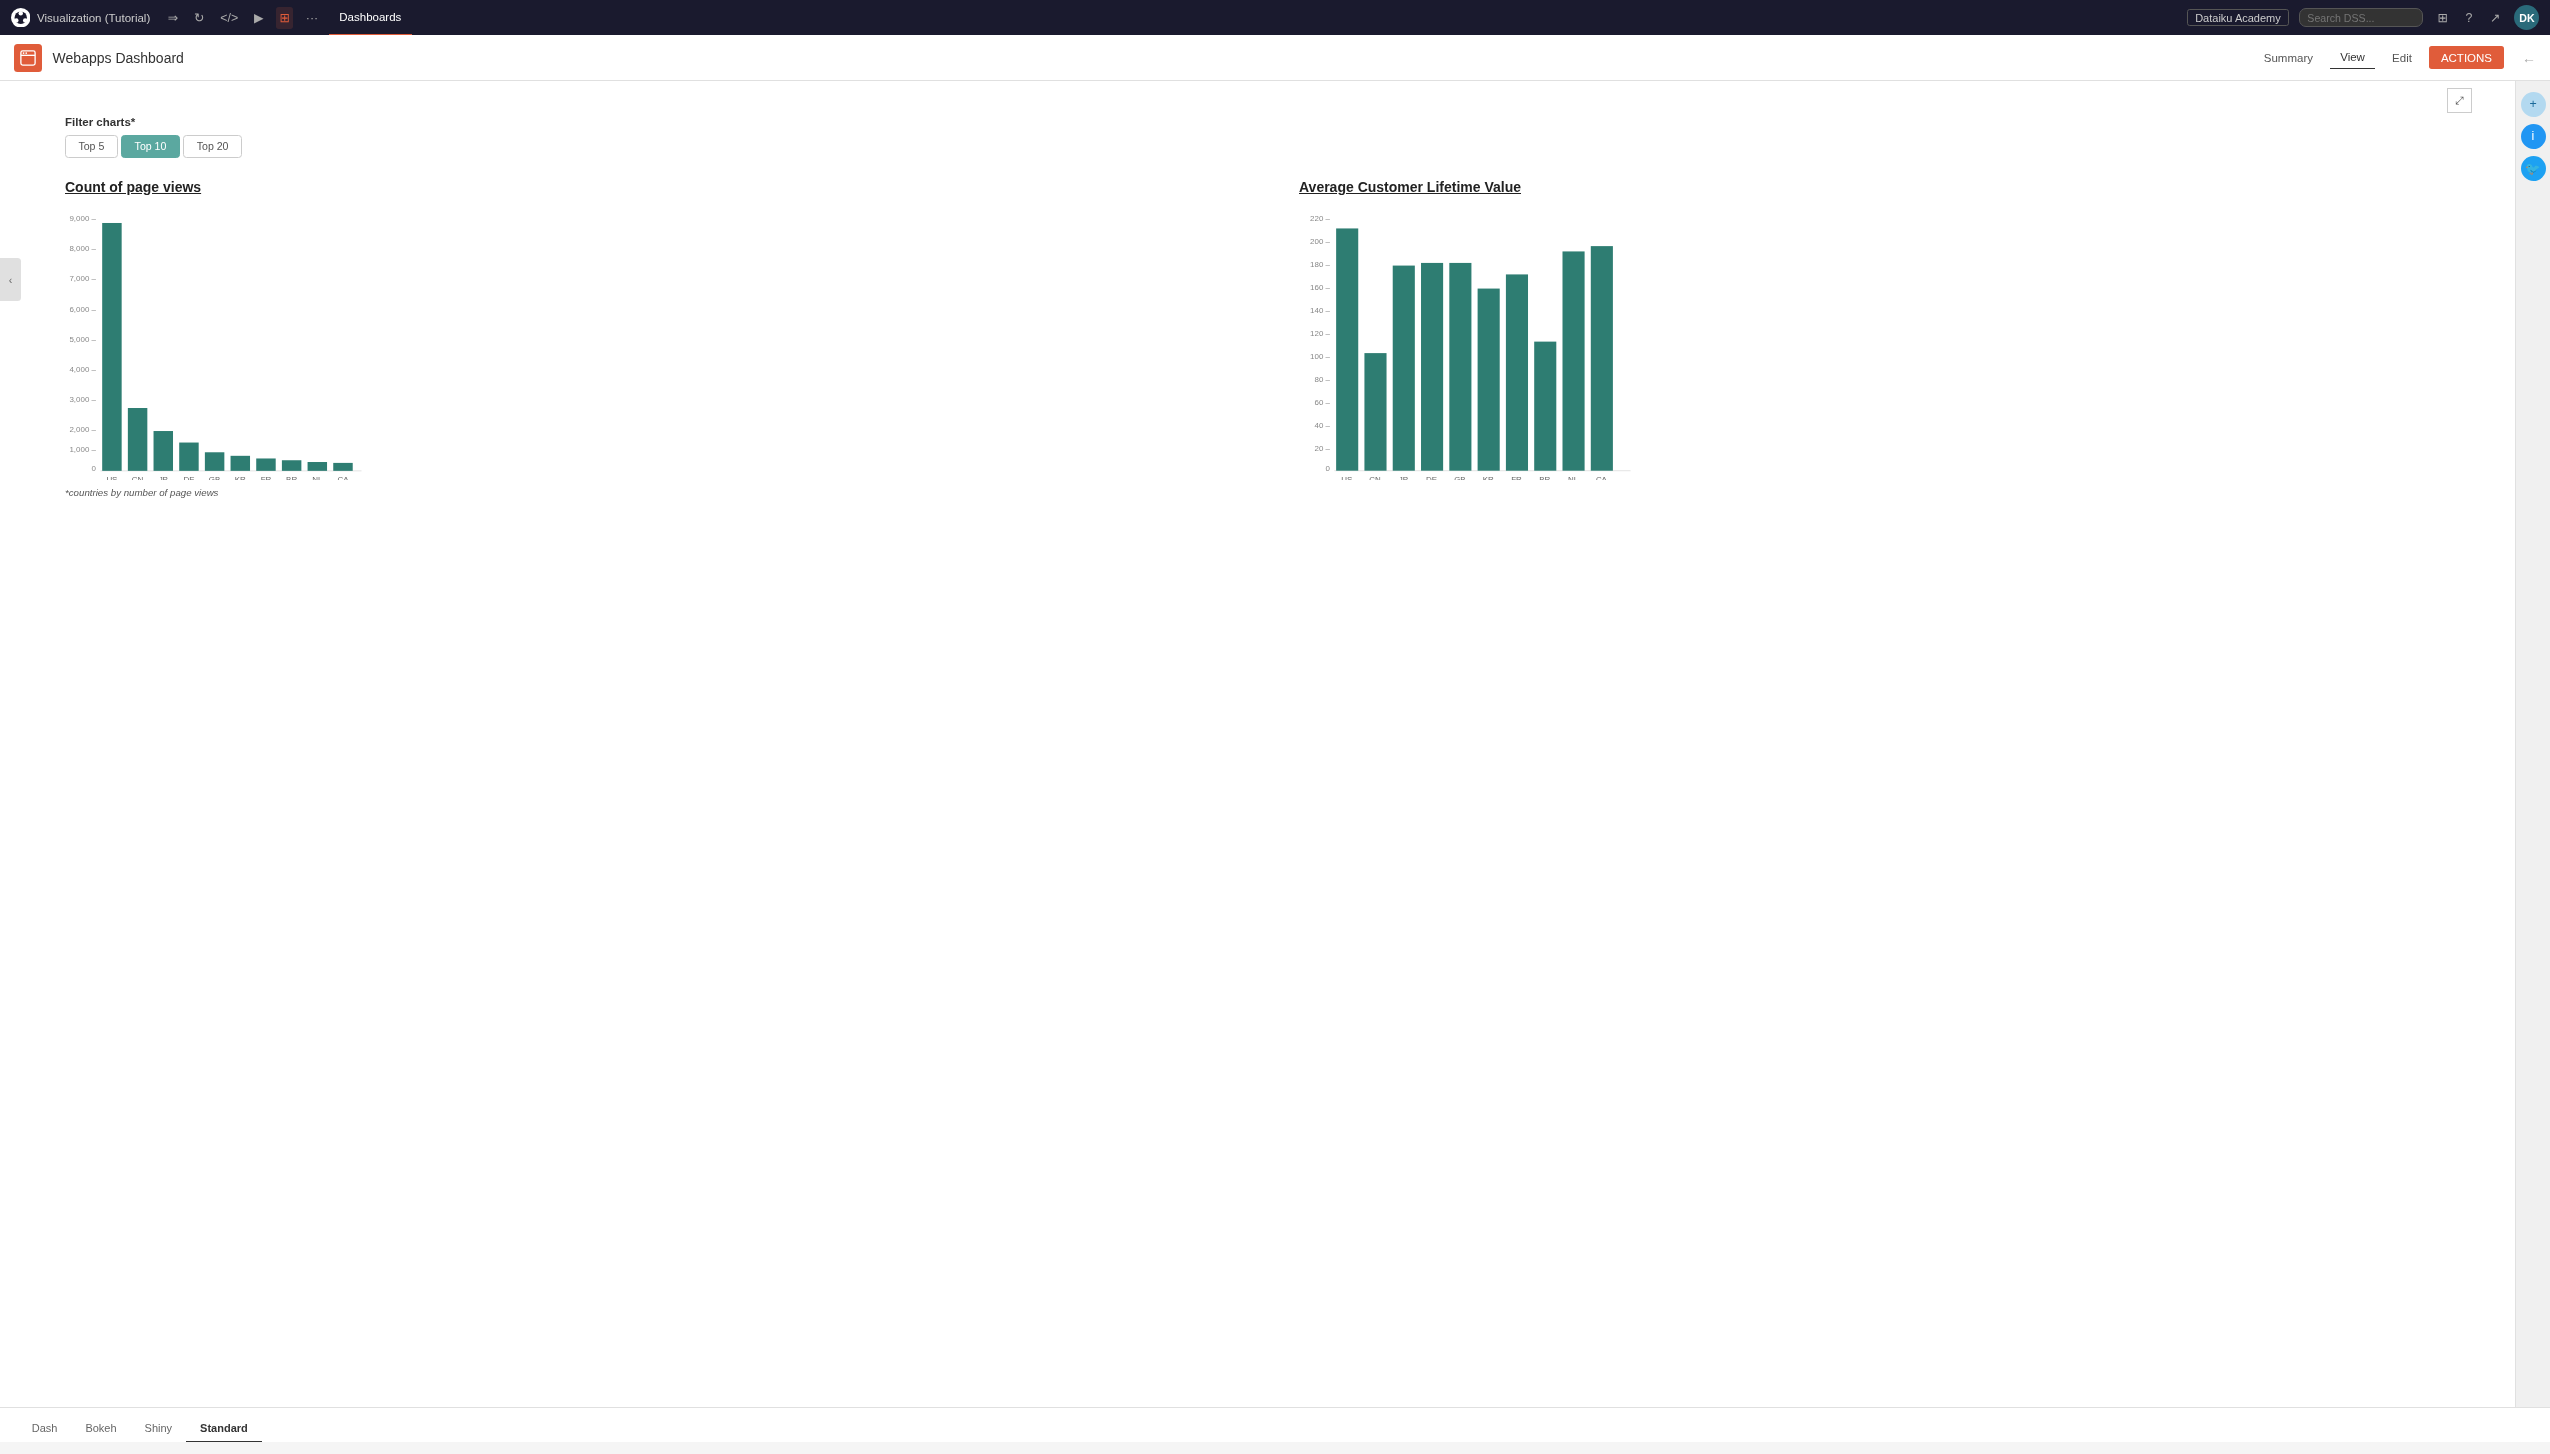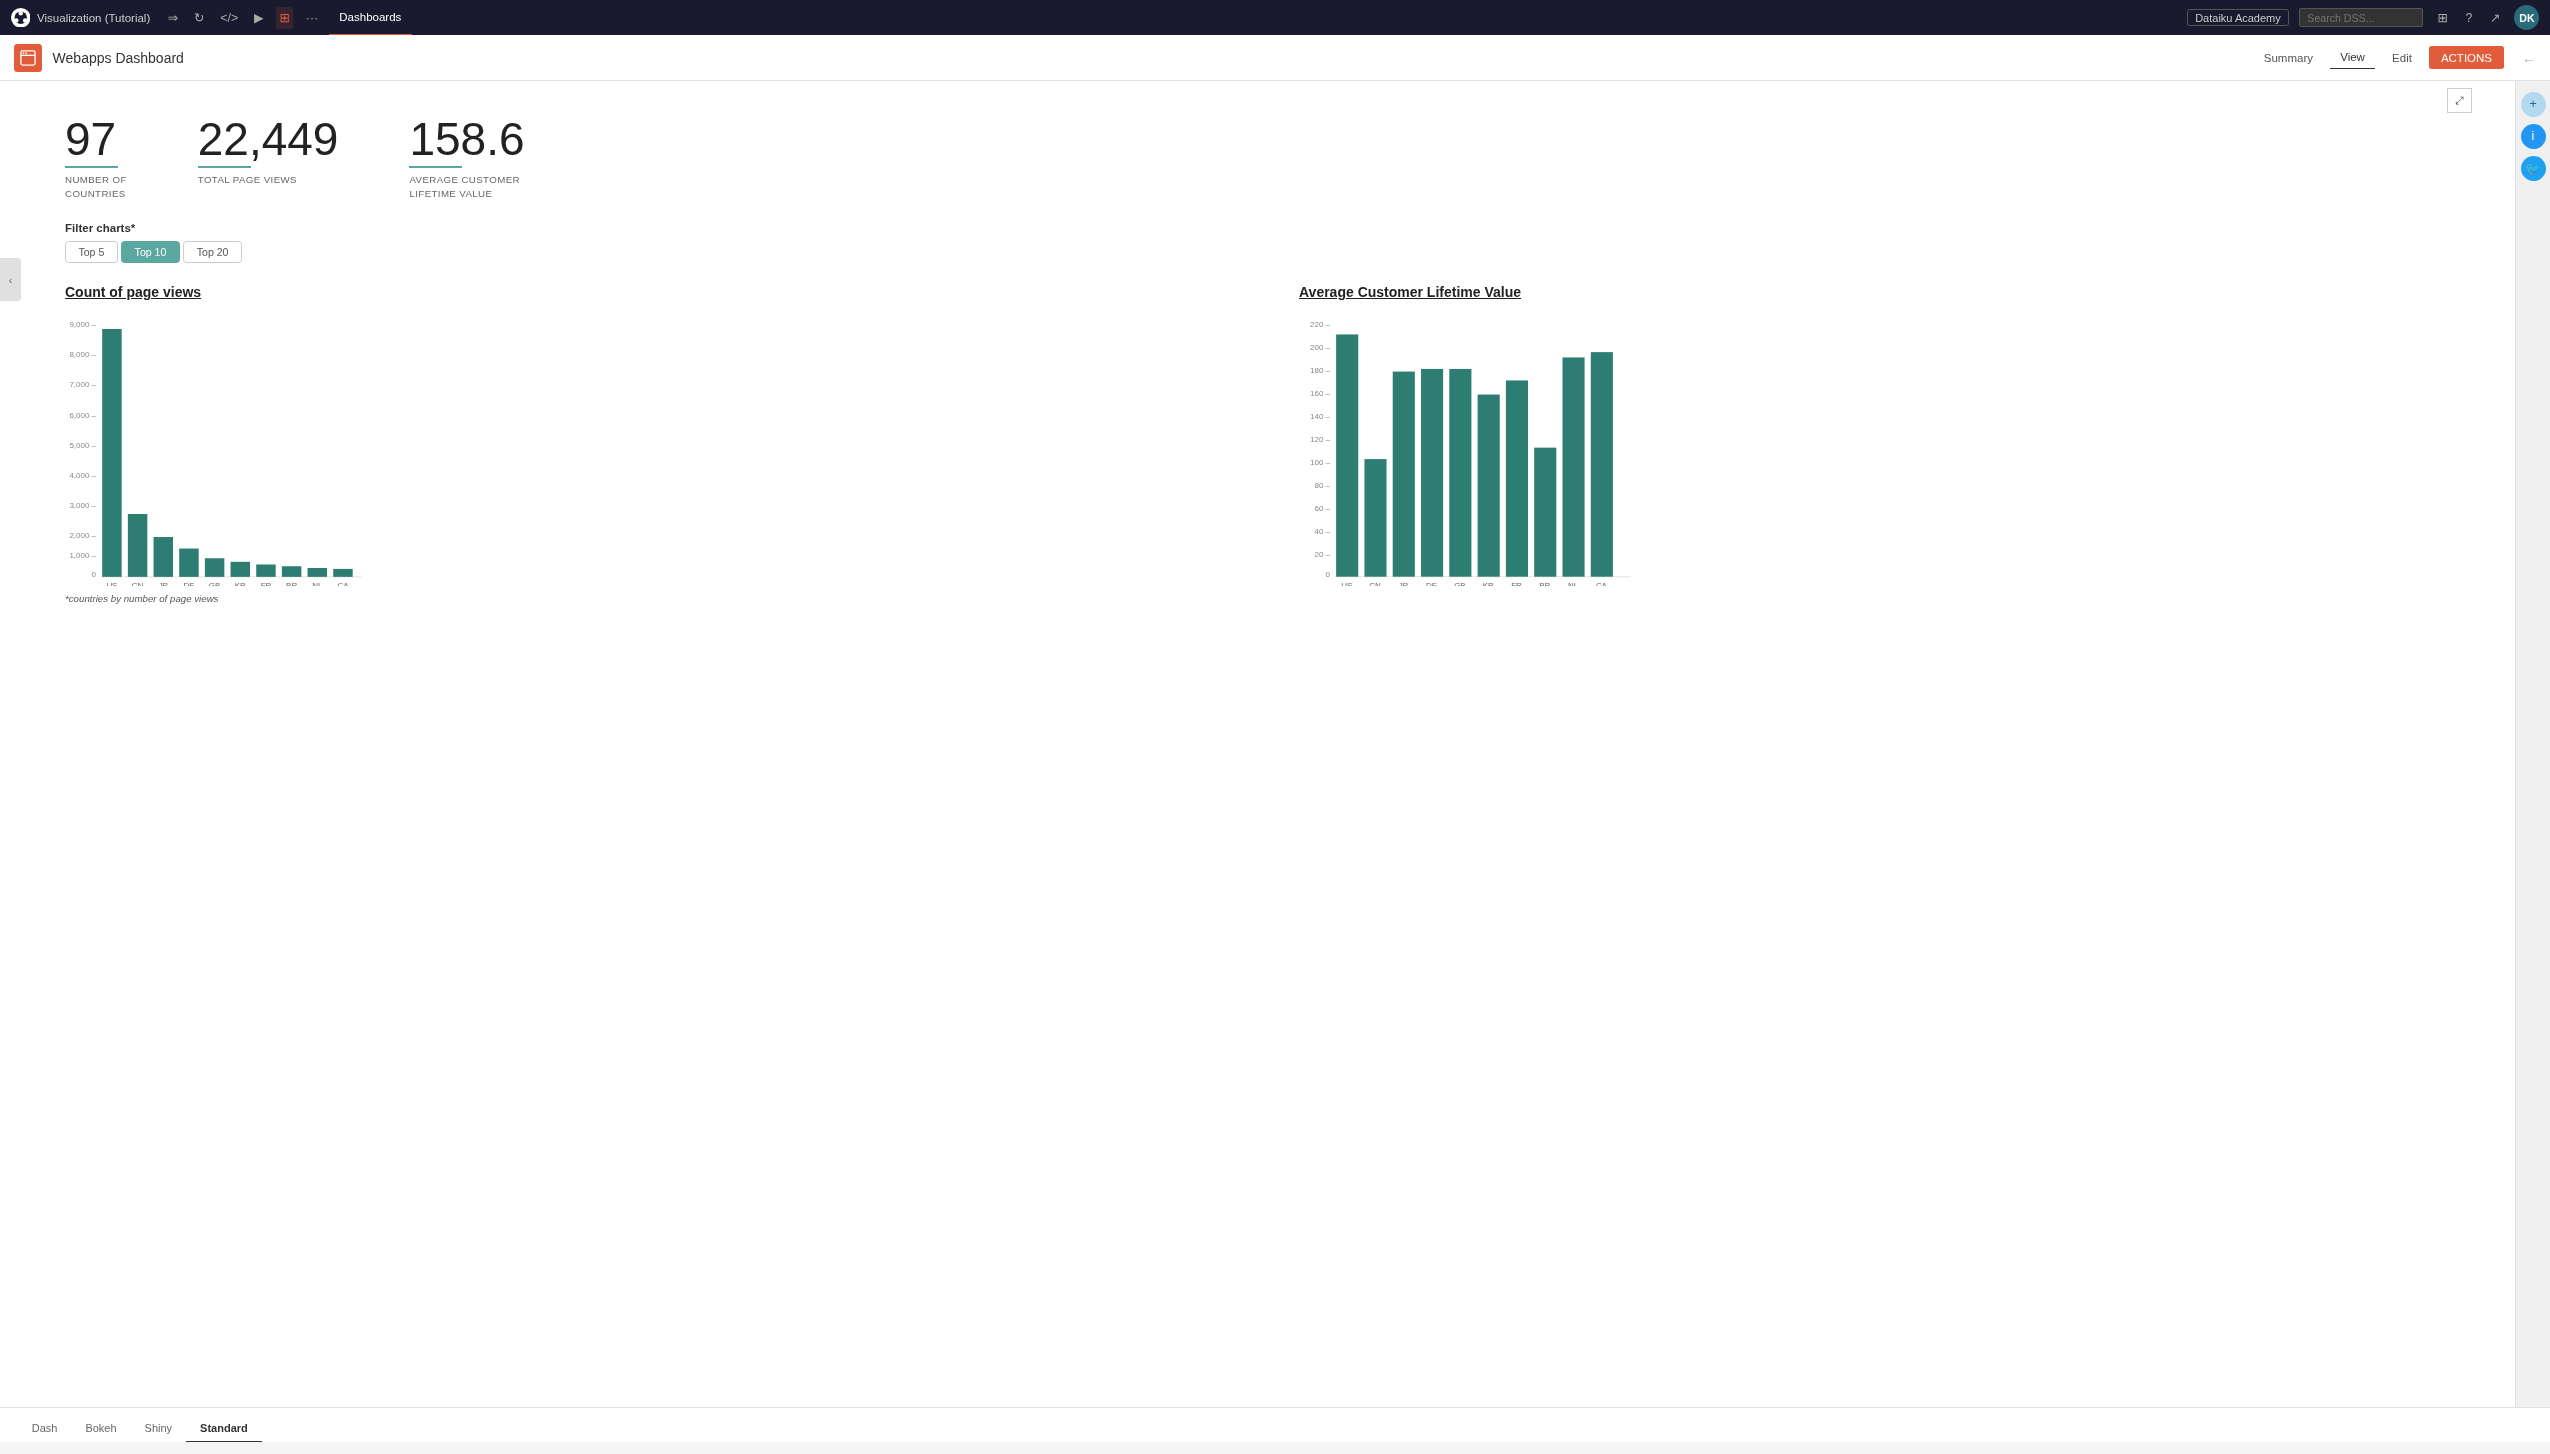--- a/index.html
+++ b/index.html
@@ -8,21 +8,21 @@
     
     .top-nav {
       display: flex; align-items: center; background: #1a1a2e; height: 35px; padding: 0 10.6px; gap: 7px;
     }
     .nav-title { color: #ccc; font-size: 11.5px; margin-right: 7px; }
     .nav-icons { display: flex; gap: 8.9px; align-items: center; }
     .nav-icon-btn { color: #aaa; font-size: 12.4px; cursor: pointer; background: none; border: none; padding: 3.5px; }
     .nav-icon-btn.active { color: #e05c3a; background: rgba(224,92,58,0.15); border-radius: 2.7px; }
     .nav-right { display: flex; align-items: center; gap: 10.6px; margin-left: auto; }
     .nav-academy { color: #ccc; font-size: 11px; border: 0.9px solid #555; padding: 1.8px 7px; border-radius: 2.7px; }
-    .nav-search { background: #333; border: 0.9px solid #555; border-radius: 2px; padding: 2.7px 7px; color: #aaa; font-size: 10.6px; width: 124px; }
+    .nav-search { background: #333; border: 0.9px solid #555; border-radius: 7px; padding: 2.7px 7px; color: #aaa; font-size: 10.6px; width: 124px; }
     .nav-avatar { width: 25px; height: 25px; border-radius: 50%; background: #2a6a7a; display: flex; align-items: center; justify-content: center; color: #fff; font-size: 10.6px; font-weight: bold; }
 
     
     .toolbar {
       display: flex; align-items: center; background: #fff; height: 46px; padding: 8px 14px;
       border-bottom: 0.9px solid #e0e0e0; gap: 10.6px;
     }
     .toolbar-icon { width: 28px; height: 28px; background: #e05c3a; border-radius: 3.5px; display: flex; align-items: center; justify-content: center; }
     .toolbar-title { font-size: 14px; font-weight: 500; color: #333; flex: 1; }
     .toolbar-actions { display: flex; align-items: center; gap: 6px; justify-content: space-between; }
@@ -143,37 +143,20 @@
 </div>
 
 <div style="display:flex; position:relative; background:#fff; height: calc(100vh - 128px);">
 
   <button class="collapse-btn" style="position:relative; top:auto; transform:none; margin-top: 177px;">‹</button>
 
   <div class="dashboard-area">
 
     <button class="expand-btn">⤢</button>
 
-    <div class="stats-row">
-      <div class="stat-item">
-        <div class="stat-value">97</div>
-        <div class="stat-underline"></div>
-        <div class="stat-label">NUMBER OF<br>COUNTRIES</div>
-      </div>
-      <div class="stat-item">
-        <div class="stat-value">22,449</div>
-        <div class="stat-underline"></div>
-        <div class="stat-label">TOTAL PAGE VIEWS</div>
-      </div>
-      <div class="stat-item">
-        <div class="stat-value">158.6</div>
-        <div class="stat-underline"></div>
-        <div class="stat-label">AVERAGE CUSTOMER<br>LIFETIME VALUE</div>
-      </div>
-    </div>
 
     <div class="filter-section">
       <div class="filter-label">Filter charts*</div>
       <div class="filter-buttons">
         <button class="filter-btn">Top 5</button>
         <button class="filter-btn active">Top 10</button>
         <button class="filter-btn">Top 20</button>
       </div>
     </div>
 

